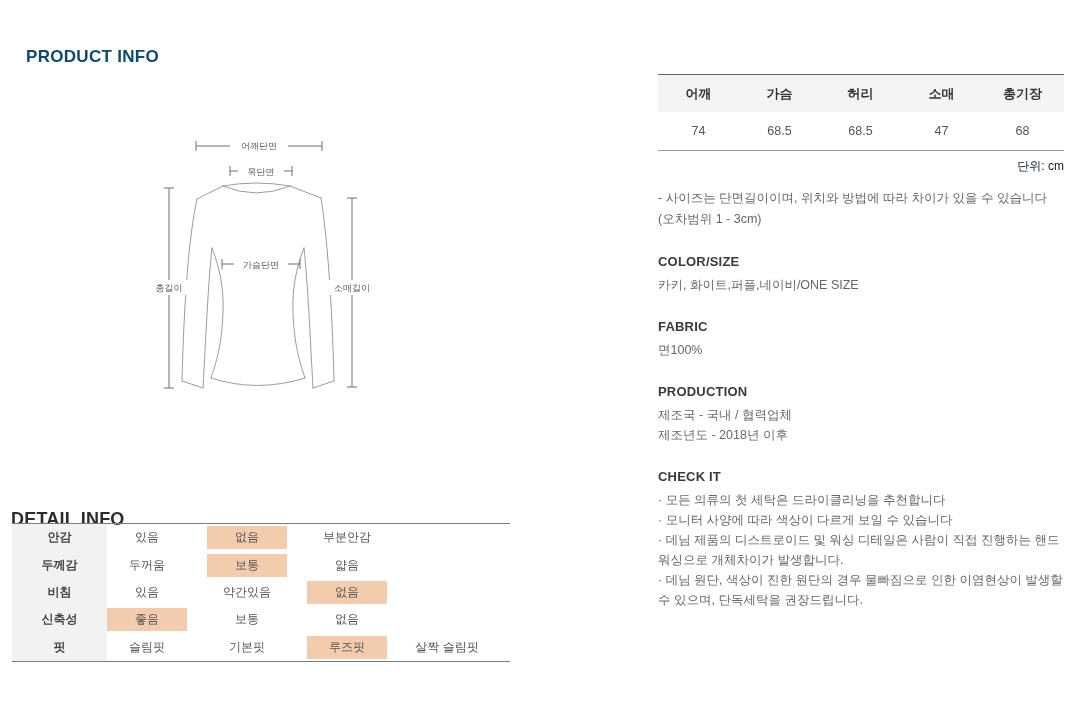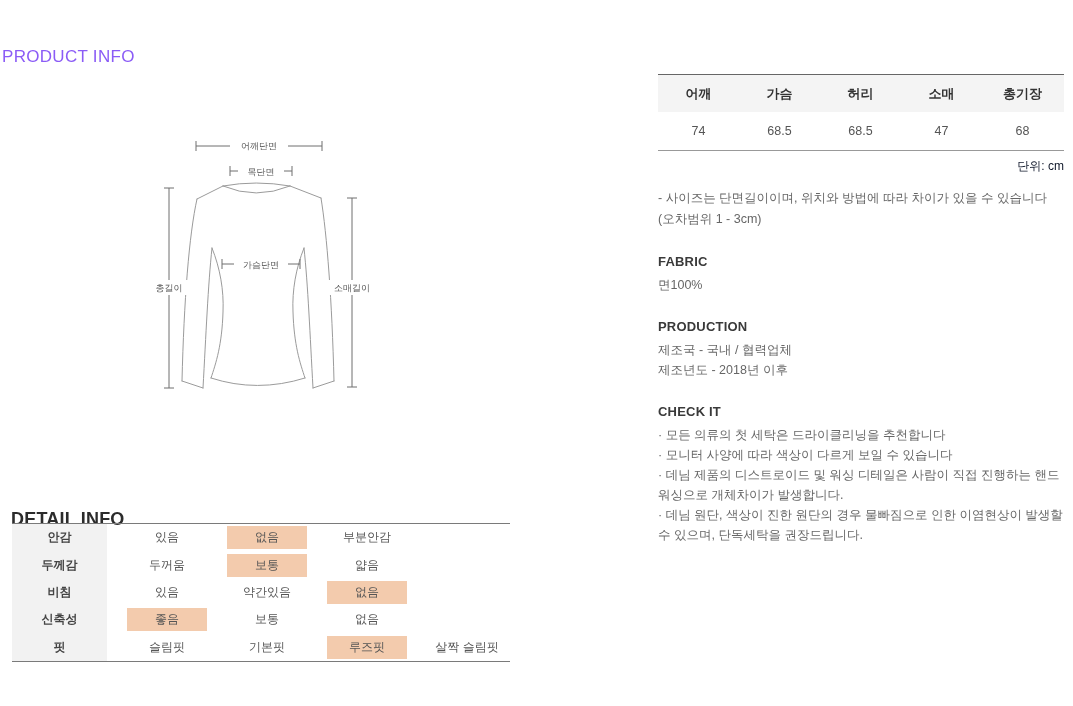--- a/index.html
+++ b/index.html
@@ -2,35 +2,35 @@
 <html style="--hl: #f3cbad; --headbg: #f4f4f4; --colbg: #f2f2f2;"><head>
 <meta charset="utf-8">
 <style>
   :root { --hl:#f3cbad; --headbg:#f4f4f4; --colbg:#f2f2f2; }
   * { box-sizing:border-box; }
   html,body { margin:0; padding:0; background:#fff; }
   .page {
     position:relative; width:1073px; height:706px; background:#fff;
     font-family:"Liberation Sans","DejaVu Sans",sans-serif; overflow:hidden;
   }
-  .product-title { position:absolute; left:2px; top:36px; font-size:17px; font-weight:400; color:#8b5cf6; letter-spacing:.3px; }
+  .product-title { position:absolute; left:26px; top:36px; font-size:17px; font-weight:700; color:#0c4a6e; letter-spacing:.3px; }
 
   
   .diagram { position:absolute; left:145px; top:120px; }
   .shirt { stroke:#9b9b9b; fill:none; stroke-width:1; stroke-linecap:round; }
   .mline { stroke:#6e6e6e; stroke-width:1; }
   .mlabel { font-size:9px; fill:#555; text-anchor:middle; font-family:"Liberation Sans","DejaVu Sans",sans-serif; }
   .lblbg { fill:#fff; }
 
   
   .detail-title { position:absolute; left:11px; top:494px; font-size:18px; font-weight:700; color:#2b2b2b; letter-spacing:.2px; }
   .detail-table { position:absolute; left:12px; top:523px; width:498px; border-top:1px solid #7a7a7a; border-bottom:1px solid #7a7a7a; }
   .d-row { display:flex; height:27.4px; align-items:center; }
   .d-label { width:95px; align-self:stretch; background:var(--colbg); font-weight:700; font-size:12px; color:#444; display:flex; align-items:center; justify-content:center; }
-  .d-cell { width:100px; display:flex; justify-content:flex-end; }
+  .d-cell { width:100px; display:flex; justify-content:flex-start; }
   .d-opt { min-width:80px; line-height:23px; text-align:center; font-size:12px; color:#555; white-space:nowrap; }
   .hl { background:var(--hl); }
 
   
   .right-col { position:absolute; left:658px; top:74px; width:406px; }
   .size-title { font-size:13px; font-weight:700; color:#3a3a3a; margin:0 0 13px; letter-spacing:.2px; }
   .size-table { border-top:1px solid #666; border-bottom:1px solid #999; }
   .s-row-head { display:flex; height:37px; background:var(--headbg); }
   .s-row-val { display:flex; height:38px;text-align:right; }
   .s-cell { width:81px; display:flex; align-items:center; justify-content:center; }
@@ -190,20 +190,26 @@
           <div class="s-cell s-val">68</div>
         </div>
     </div>
     <div class="unit-note">단위: cm</div>
     <div class="size-notes">
         <div class="note-line">- 사이즈는 단면길이이며, 위치와 방법에 따라 차이가 있을 수 있습니다</div>
         <div class="note-line">(오차범위 1 - 3cm)</div>
       </div>
     <div>
         <section class="r-section">
+          <h3 class="r-heading">COLOR/SIZE</h3>
+          <div class="r-body">
+            <div class="r-line">카키, 화이트,퍼플,네이비/ONE SIZE</div>
+          </div>
+        </section>
+        <section class="r-section">
           <h3 class="r-heading">FABRIC</h3>
           <div class="r-body">
             <div class="r-line">면100%</div>
           </div>
         </section>
         <section class="r-section">
           <h3 class="r-heading">PRODUCTION</h3>
           <div class="r-body">
             <div class="r-line">제조국 - 국내 / 협력업체</div>
             <div class="r-line">제조년도 - 2018년 이후</div>

